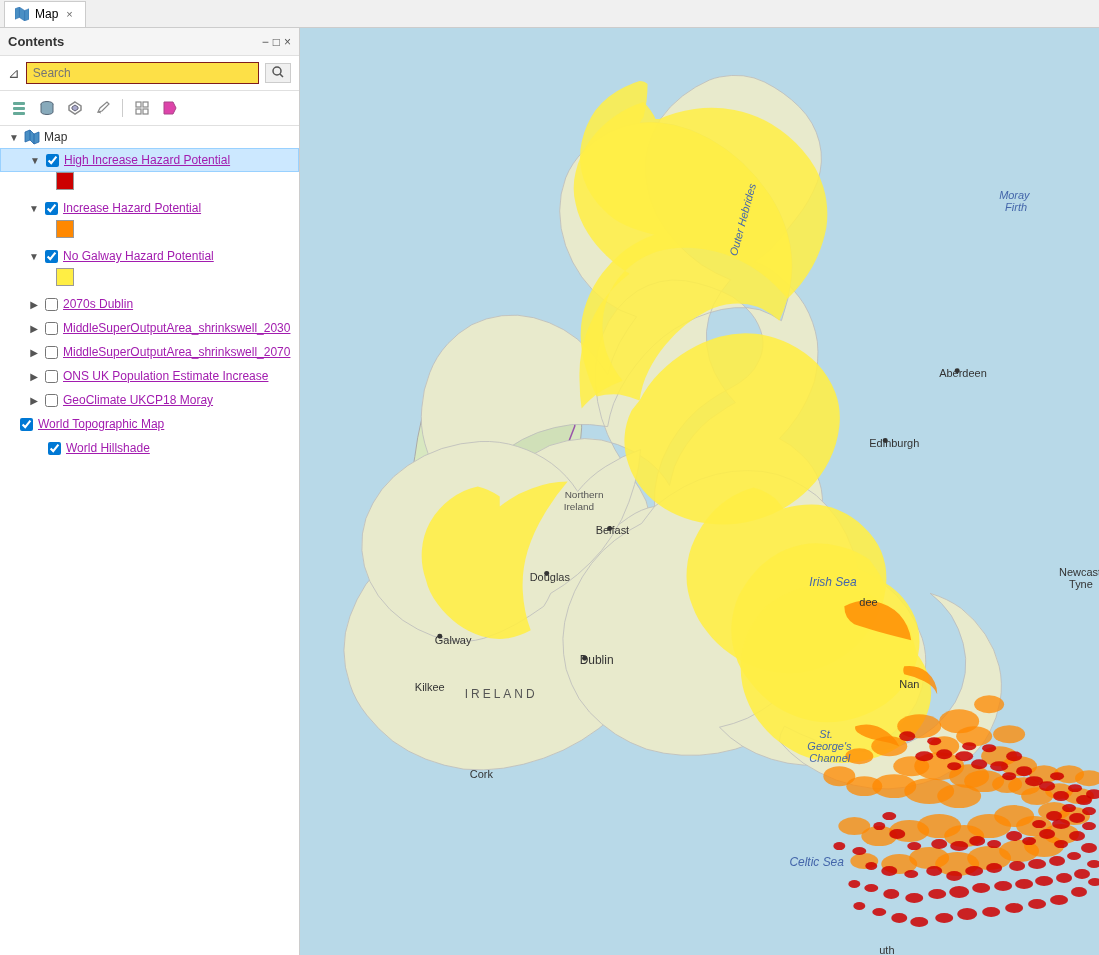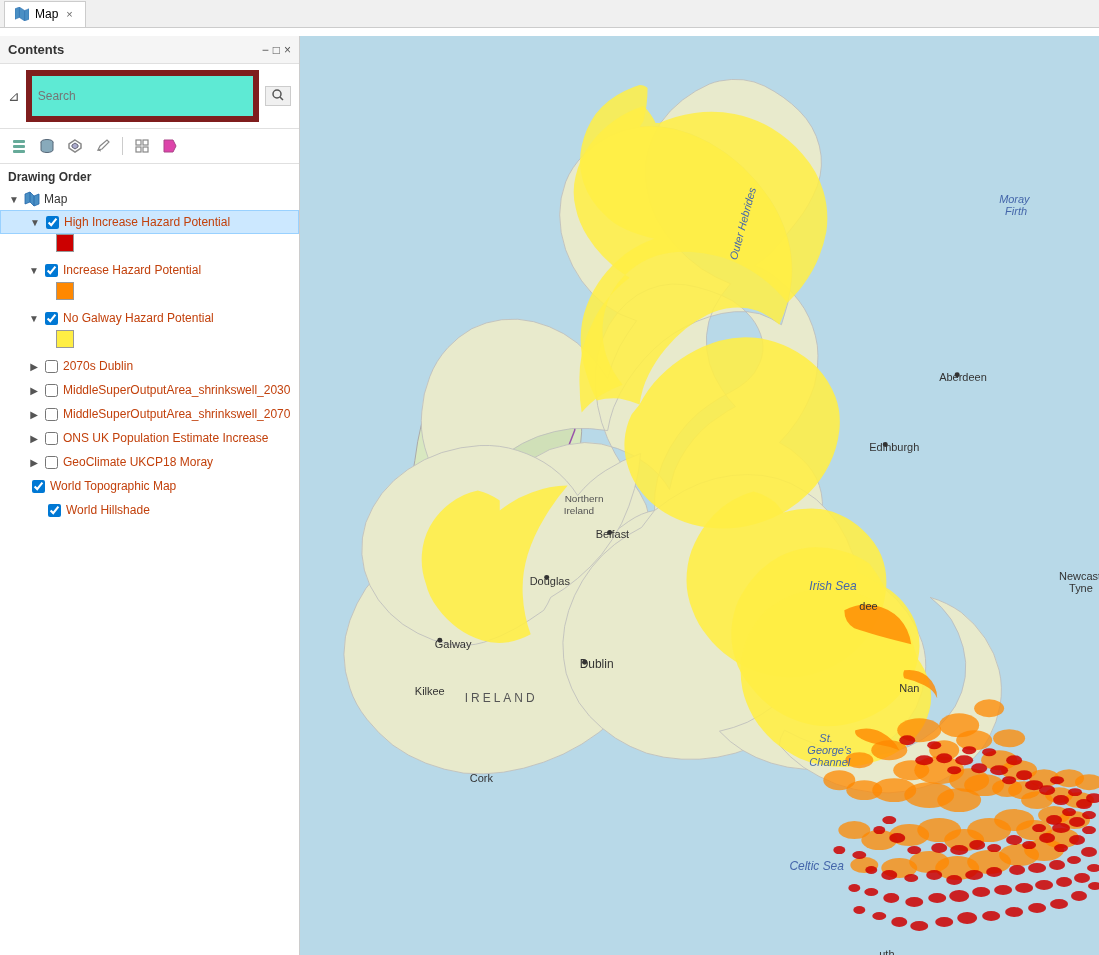--- a/index.html
+++ b/index.html
@@ -35,21 +35,20 @@
       color: #666;
       cursor: pointer;
       padding: 0 2px;
     }
 
     
     .main-layout {
       display: flex;
       flex: 1;
       overflow: hidden;
-      margin-top: 8px;
     }
 
     
     .sidebar {
       width: 300px;
       min-width: 300px;
       background: #fff;
       border-right: 1px solid #ccc;
       display: flex;
       flex-direction: column;
@@ -89,25 +88,25 @@
       padding: 6px 8px;
       border-bottom: 1px solid #e0e0e0;
       gap: 6px;
     }
     .search-filter-icon {
       color: #555;
       font-size: 14px;
     }
     .search-input {
       flex: 1;
-      border: 6px solid #7f1d1d;
-      padding: 13px 6px;
+      border: 1px solid #7f1d1d;
+      padding: 3px 6px;
       font-size: 12px;
       outline: none;
-      background: #5eead4;
+      background: #fde047;
     }
     .search-go-btn {
       border: 1px solid #ccc;
       background: #f0f0f0;
       padding: 2px 6px;
       cursor: pointer;
       font-size: 11px;
     }
 
     
@@ -183,22 +182,23 @@
     .checkbox {
       width: 13px;
       height: 13px;
       accent-color: #0078d4;
       cursor: pointer;
       flex-shrink: 0;
     }
 
     .layer-name {
       font-size: 12px;
-      color: #c2410c;
+      color: #a21caf;
       flex: 1;
+      text-decoration: underline;
     }
 
     .color-swatch {
       width: 18px;
       height: 18px;
       border: 1px solid #999;
       flex-shrink: 0;
       margin-left: 28px;
       margin-bottom: 3px;
     }
@@ -301,21 +301,20 @@
         </svg>
       </div>
 
       <div class="toolbar-icon">
         <svg width="16" height="16" viewBox="0 0 16 16">
           <path d="M2,2 h9 l3,6 l-3,6 h-9 Z" fill="#d4a" stroke="#a48" stroke-width="1"></path>
         </svg>
       </div>
     </div>
 
-    <div class="drawing-order-label">Drawing Order</div>
 
     <div class="layer-list">
 
       <div class="map-group-header">
         <span class="expand-arrow">▼</span>
         <svg width="16" height="16" viewBox="0 0 16 16" style="flex-shrink:0">
           <polygon points="1,3 6,1 10,5 15,3 15,13 10,15 6,11 1,13" fill="#4a8fc4" stroke="#2266aa" stroke-width="0.8"></polygon>
           <line x1="6" y1="1" x2="6" y2="11" stroke="#2266aa" stroke-width="0.8"></line>
           <line x1="10" y1="5" x2="10" y2="15" stroke="#2266aa" stroke-width="0.8"></line>
         </svg>
@@ -389,21 +388,21 @@
 
       <div class="layer-item">
         <div class="layer-row" style="padding-left:28px;">
           <span class="expand-arrow">▶</span>
           <input type="checkbox" class="checkbox" style="">
           <span class="layer-name">GeoClimate UKCP18 Moray</span>
         </div>
       </div>
 
       <div class="layer-item">
-        <div class="layer-row" style="padding-left:32px;justify-content:center;">
+        <div class="layer-row" style="padding-left:20px;justify-content:center;">
           <input type="checkbox" class="checkbox" checked="" style="">
           <span class="layer-name">World Topographic Map</span>
         </div>
       </div>
 
       <div class="layer-item">
         <div class="layer-row" style="padding-left:48px;">
           <input type="checkbox" class="checkbox" checked="" style="">
           <span class="layer-name">World Hillshade</span>
         </div>

